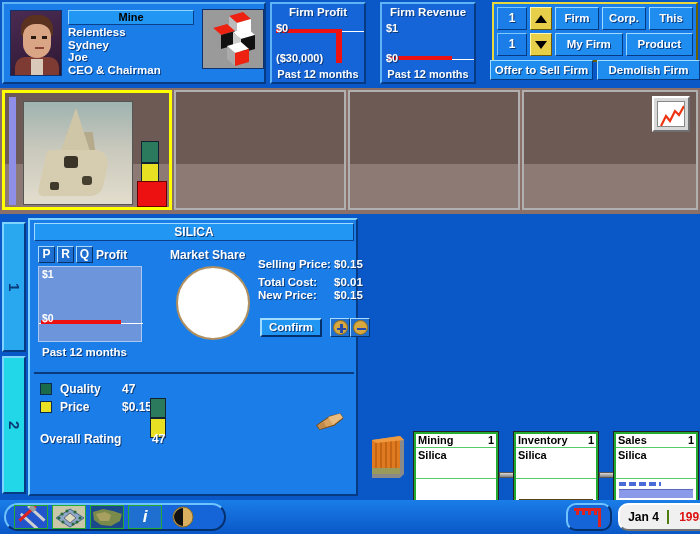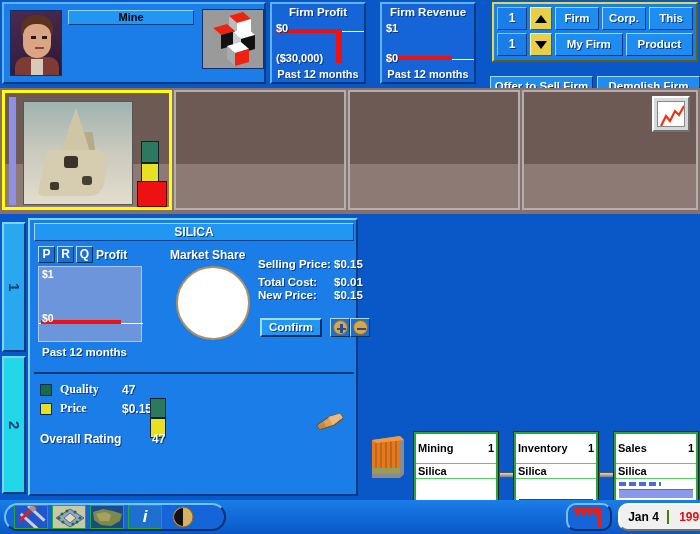--- a/index.html
+++ b/index.html
@@ -58,21 +58,21 @@
   .ctrl-row { display: flex; gap: 3px; height: 23px; margin-bottom: 3px; }
   .numbox { width: 30px; background: #1a7de8; border: 1px solid; border-color:#7fc8ff #063a82 #063a82 #7fc8ff; color:#fff; font-size:12px; font-weight:bold; text-align:center; line-height:21px; text-shadow:1px 1px 0 #0a3a7a;}
   .arrowbtn { width: 22px; background: #e8cf4a; border: 1px solid; border-color: #fff6b0 #6b5a00 #6b5a00 #fff6b0; display:flex; align-items:center; justify-content:center; }
   .tri-up { width:0;height:0;border-left:6px solid transparent;border-right:6px solid transparent;border-bottom:8px solid #000; }
   .tri-dn { width:0;height:0;border-left:6px solid transparent;border-right:6px solid transparent;border-top:8px solid #000; }
   .cbtn {
     background: #1f8cf0; border: 1px solid; border-color: #9fdcff #063a82 #063a82 #9fdcff;
     color: #fff; font-size: 11.5px; font-weight: bold; text-align: center; line-height: 20px;
     text-shadow: 1px 1px 0 #0a3a7a; flex: 1;
   }
-  .botrow { position: absolute; left: 490px; top: 76px; width: 210px; height: 20px; display: flex; gap: 4px; }
+  .botrow { position: absolute; left: 490px; top: 60px; width: 210px; height: 20px; display: flex; gap: 4px; }
   .botrow .cbtn { line-height: 18px; }
 
   
   .strip { position: absolute; left: 0; top: 88px; width: 700px; height: 126px; background: #8a7068; }
   .lot {
     position: absolute; top: 2px; height: 120px;
     background: linear-gradient(180deg,#6d5a55 0%,#6d5a55 62%,#8d7a74 62%,#8d7a74 100%);
     border: 2px solid #b0b0b0;
   }
   .lot.sel { border: 3px solid #ffff00; }
@@ -156,36 +156,36 @@
   .pmcircle i { position:absolute; background:#2a4aa8; }
   .btn-internal {
     position: absolute; left: 230px; top: 124px; width: 86px; height: 19px;
     background: #4fd8a8; border: 2px solid; border-color:#b8ffe0 #0a5a40 #0a5a40 #b8ffe0;
     color: #0a2a20; font-size: 11.5px; font-weight: bold; text-align: center; line-height: 15px;
   }
   .divider { position: absolute; left: 4px; top: 152px; width: 320px; height: 2px; background: #0a3a7a; }
   .ratings { position: absolute; left: 10px; top: 162px; color:#fff; font-size:12px; font-weight:bold; text-shadow:1px 1px 0 #0a3a7a; }
   .rrow { display:flex; align-items:center; margin-bottom:4px; }
   .swatch { width: 12px; height: 12px; margin-right: 8px; border: 1px solid #0a2a50; }
-  .rk { width: 62px; font-family: Liberation Serif, serif; }
+  .rk { width: 62px; }
   .rv { width: 50px; }
   .overall { position: absolute; left: 10px; top: 212px; color:#fff; font-size:12px; font-weight:bold; text-shadow:1px 1px 0 #0a3a7a; }
   .overall-v { position: absolute; left: 122px; top: 212px; color:#fff; font-size:12px; font-weight:bold; text-shadow:1px 1px 0 #0a3a7a; }
   .minibar { position:absolute; left:120px; top:178px; width:16px; height:42px; }
   .hand { position: absolute; left: 282px; top: 186px; width: 34px; height: 30px; }
 
   .midcol { position: absolute; left: 362px; top: 216px; width: 50px; height: 284px; }
   .crates { position: absolute; left: 6px; top: 4px; width: 40px; height: 46px; }
 
   .grid { position: absolute; left: 412px; top: 216px; width: 288px; height: 286px; }
   .gcell {
     position: absolute; width: 84px; height: 80px;
     background: #ffffff; border: 2px solid #22aa33; outline: 1px solid #222;
   }
-  .gcell .ghead { display: flex; justify-content: space-between; padding: 8px 2px; font-size: 11px; font-weight: bold; color: #000; line-height: 12px; }
+  .gcell .ghead { display: flex; justify-content: space-between; padding: 0 2px; font-size: 11px; font-weight: bold; color: #000; line-height: 12px; }
   .gcell .hline { height: 1px; background: #55cc66; margin: 1px 0; }
   .gcell .gsub { padding: 0 2px; font-size: 11px; font-weight: bold; color: #000; line-height: 12px; }
   .gcell .gmid { height: 1px; background: #55cc66; position: absolute; left: 0; right: 0; top: 44px; }
   .conn { position: absolute; height: 6px; background: linear-gradient(180deg,#d8d8d8,#808080); border:1px solid #555; }
   .inv-stack { position: absolute; left: 3px; right: 3px; bottom: 3px; height: 8px; background: linear-gradient(180deg,#d8a850,#8a6a28); border:1px solid #5a4418; }
   .sales-bar1 { position: absolute; left: 3px; top: 48px; width: 42px; height: 4px; background: repeating-linear-gradient(90deg,#4a6ad8 0 7px, #ffffff 7px 10px); }
   .sales-bar2 { position: absolute; left: 3px; top: 55px; right: 3px; height: 9px; background: #8a9ae8; border-top:1px solid #5a6ac0; }
 
   
   .bottombar { position: absolute; left: 0; top: 500px; width: 700px; height: 34px; background: linear-gradient(180deg,#1a7de8,#0a58c8); }
@@ -228,20 +228,26 @@
       <div class="portrait">
         <div class="face-body"></div>
           <div class="face-shirt"></div>
         <div class="face-hair"></div>
           <div class="face-skin"></div>
         <div class="face-eye1"></div>
           <div class="face-eye2"></div>
           <div class="face-mouth"></div>
       </div>
       <div class="firm-namebox">Mine</div>
+      <div class="firm-lines">
+        <div>Relentless</div>
+        <div>Sydney</div>
+        <div>Joe</div>
+        <div>CEO &amp; Chairman</div>
+      </div>
       <div class="logo-box">
         <svg width="62" height="60" viewBox="0 0 62 60">
           <g>
             <polygon points="26,6 40,2 48,9 34,13" fill="#ee2211"></polygon>
             <polygon points="34,13 48,9 48,23 34,27" fill="#ffffff"></polygon>
             <polygon points="26,6 34,13 34,27 26,20" fill="#bbbbbb"></polygon>
             <polygon points="10,18 24,14 32,21 18,25" fill="#ee2211"></polygon>
             <polygon points="18,25 32,21 32,35 18,39" fill="#111111"></polygon>
             <polygon points="10,18 18,25 18,39 10,32" fill="#999999"></polygon>
             <polygon points="30,22 44,18 52,25 38,29" fill="#ffffff"></polygon>

